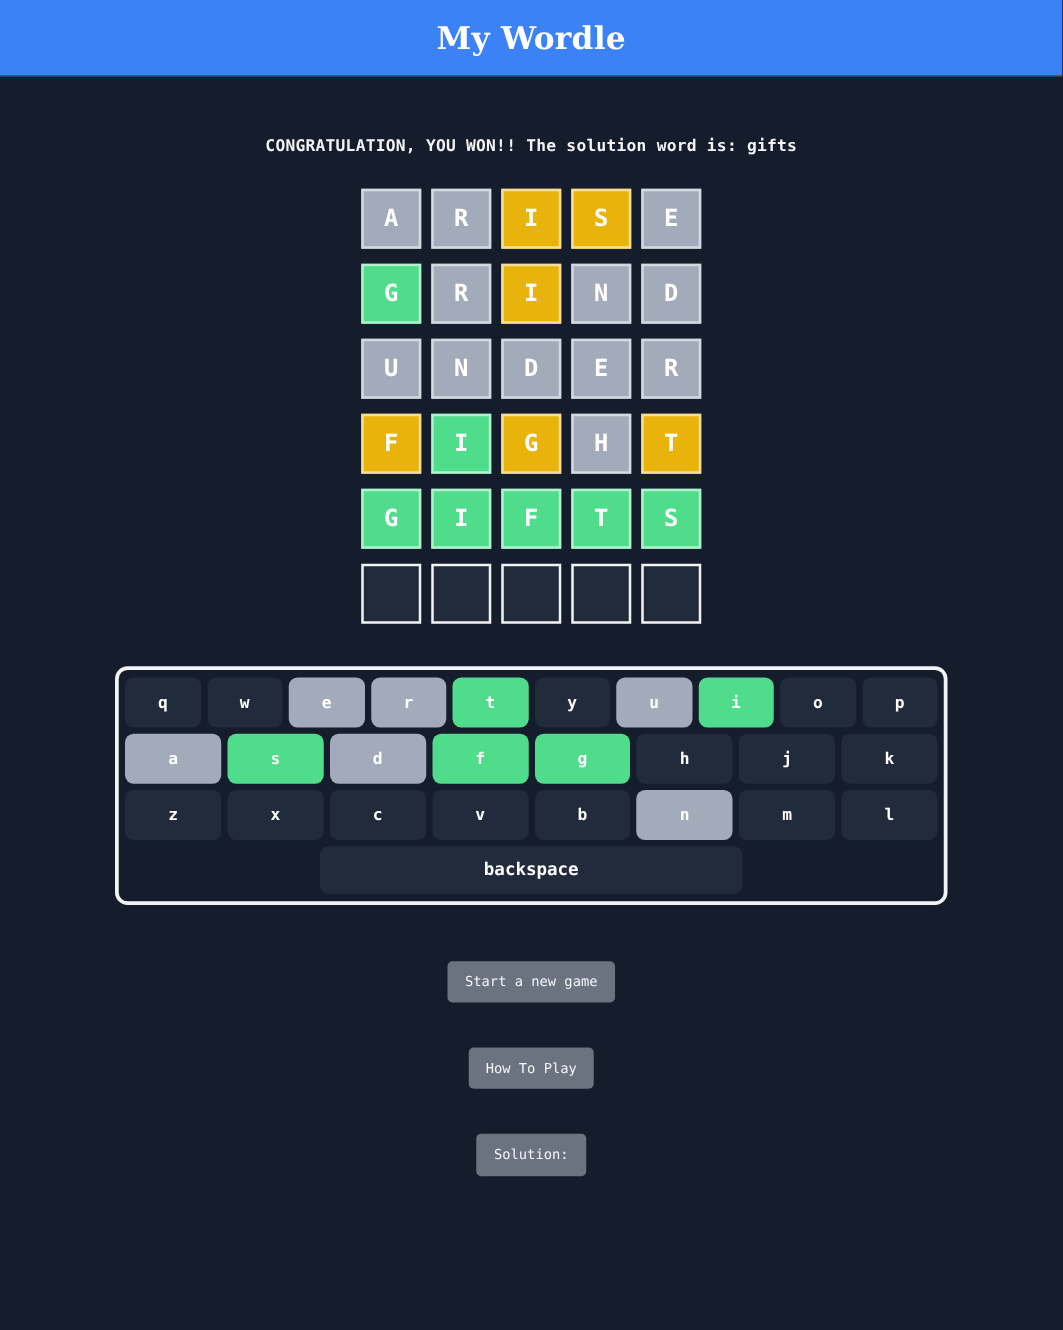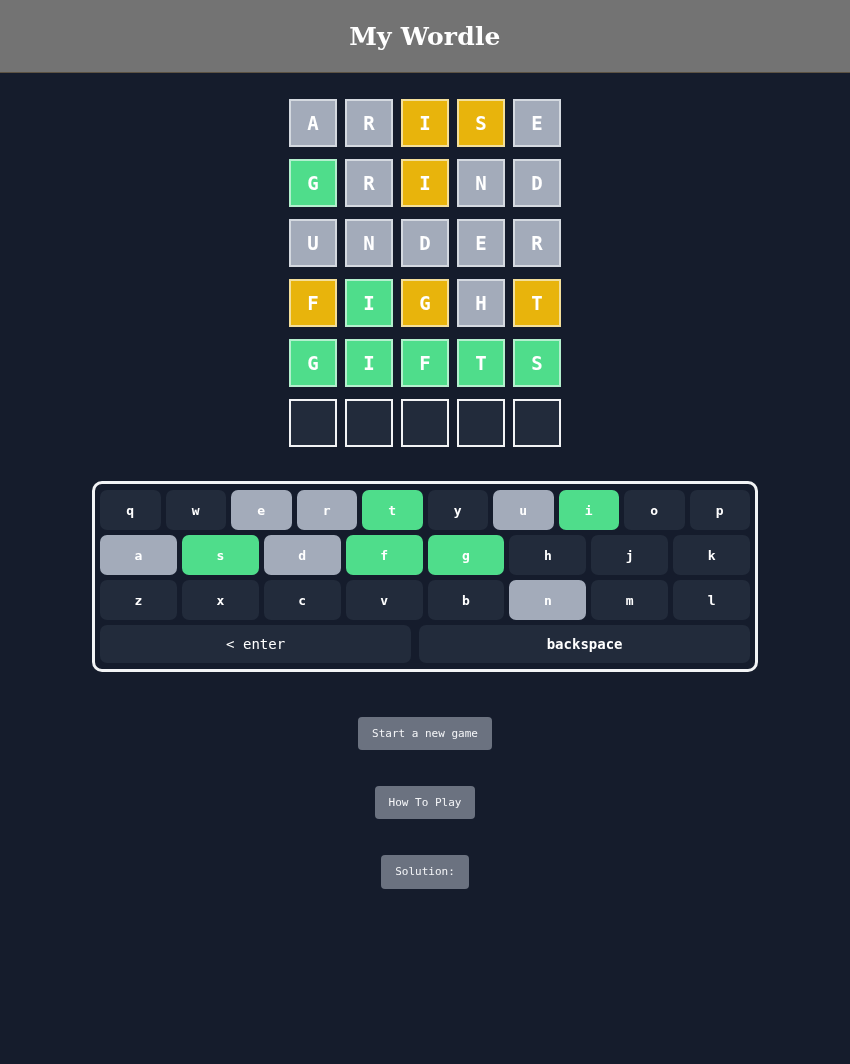--- a/index.html
+++ b/index.html
@@ -8,22 +8,22 @@
     width: 850px;
     height: 1064px;
     background: #151c2c;
     font-family: "DejaVu Sans Mono", "Liberation Mono", monospace;
     overflow: hidden;
   }
 
   
   .app-header {
     width: 850px;
-    height: 73px;
-    background: #737373;
+    height: 61px;
+    background: #3b82f6;
     border-bottom: 1px solid #5c5243;
     display: flex;
     align-items: center;
     justify-content: center;
   }
   .app-title {
     font-family: "DejaVu Serif", "Liberation Serif", serif;
     font-weight: bold;
     font-size: 25px;
     color: #ffffff;
@@ -149,20 +149,21 @@
 </style>
 </head>
 <body>
 
 <div class="app-header">
   <h1 class="app-title">My Wordle</h1>
 </div>
 
 <div class="main">
 
+  <div class="status-message">CONGRATULATION, YOU WON!! The solution word is: gifts</div>
 
   <div class="board">
       <div class="board-row">
         <div class="tile absent">A</div>
         <div class="tile absent">R</div>
         <div class="tile present">I</div>
         <div class="tile present">S</div>
         <div class="tile absent">E</div>
       </div>
       <div class="board-row">
@@ -229,21 +230,20 @@
         <button class="key">z</button>
         <button class="key">x</button>
         <button class="key">c</button>
         <button class="key">v</button>
         <button class="key">b</button>
         <button class="key absent">n</button>
         <button class="key">m</button>
         <button class="key">l</button>
       </div>
     <div class="kb-row kb-row-4">
-      <button class="key wide-enter">&lt; enter</button>
       <button class="key wide-backspace">backspace</button>
     </div>
   </div>
 
   <div class="actions">
     <button class="action-btn btn-new-game">Start a new game</button>
     <button class="action-btn btn-how-to">How To Play</button>
     <button class="action-btn btn-solution">Solution:</button>
   </div>
 

